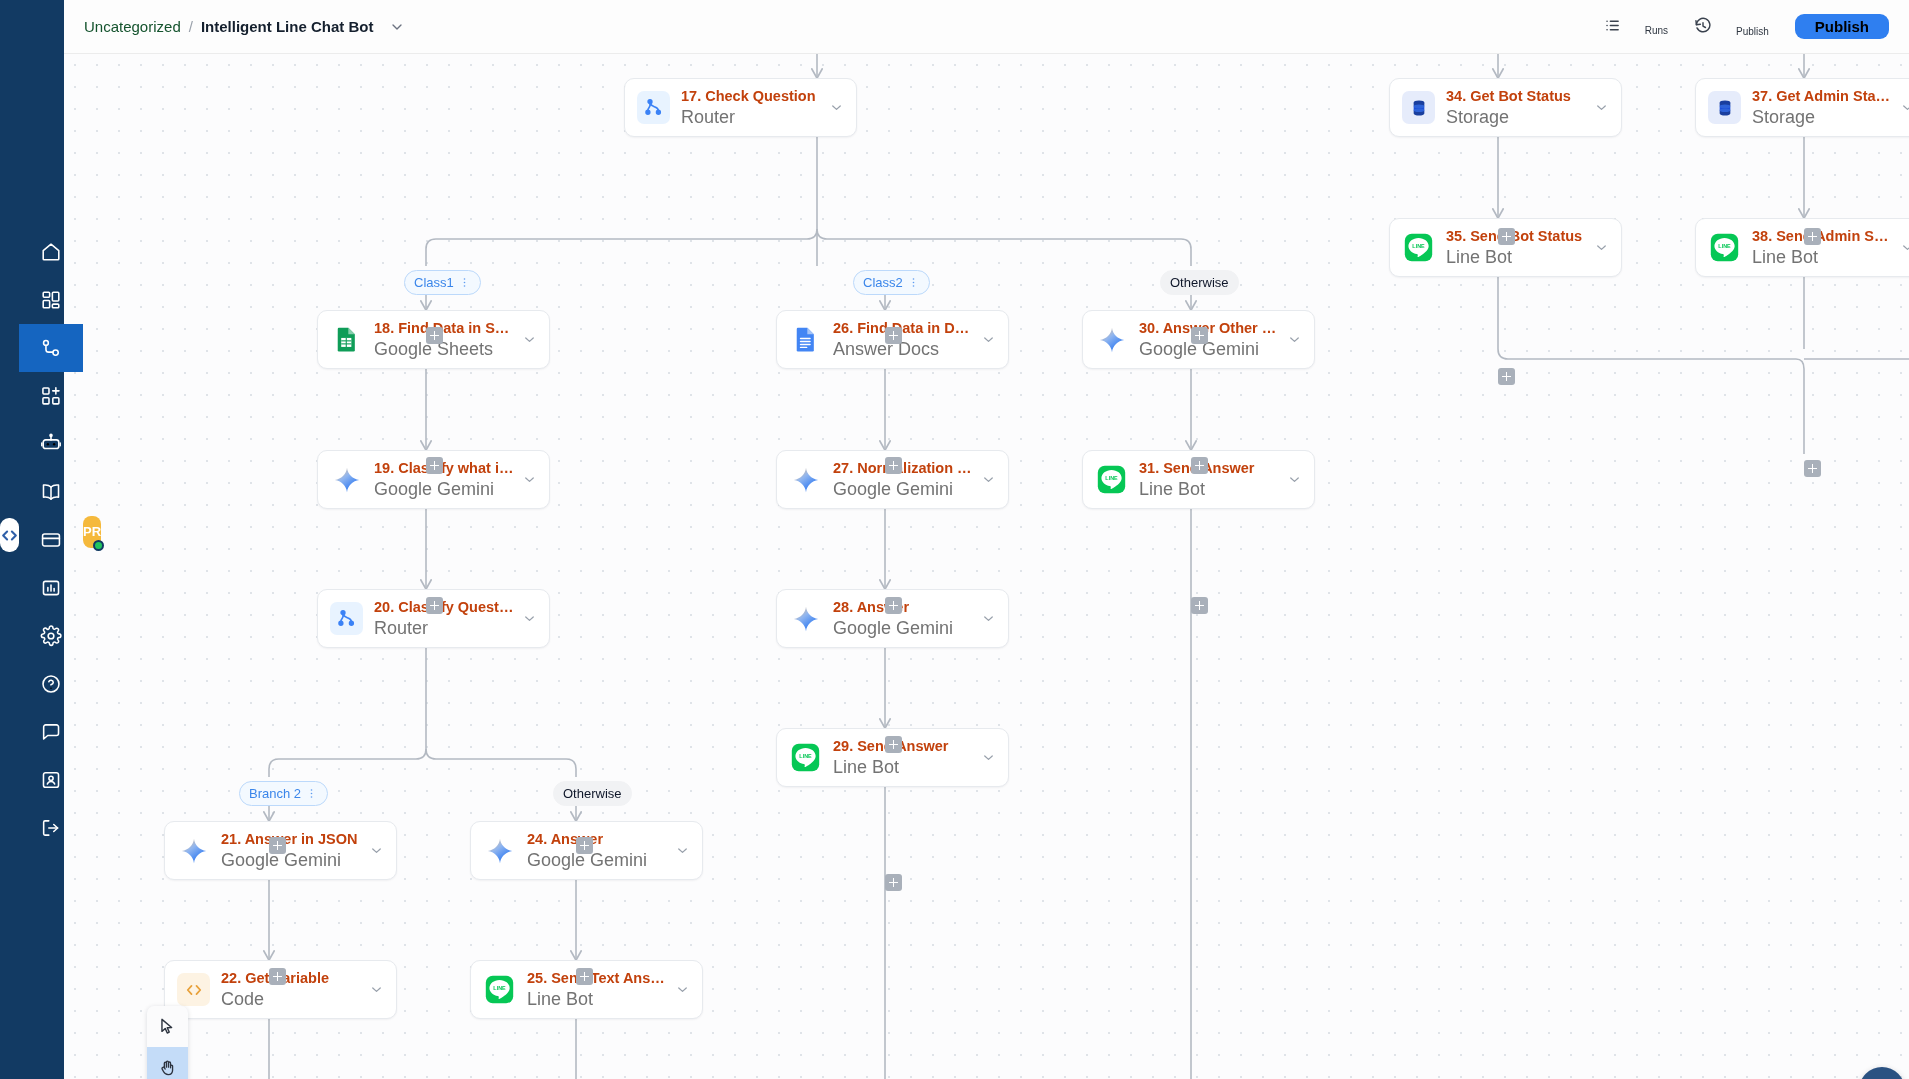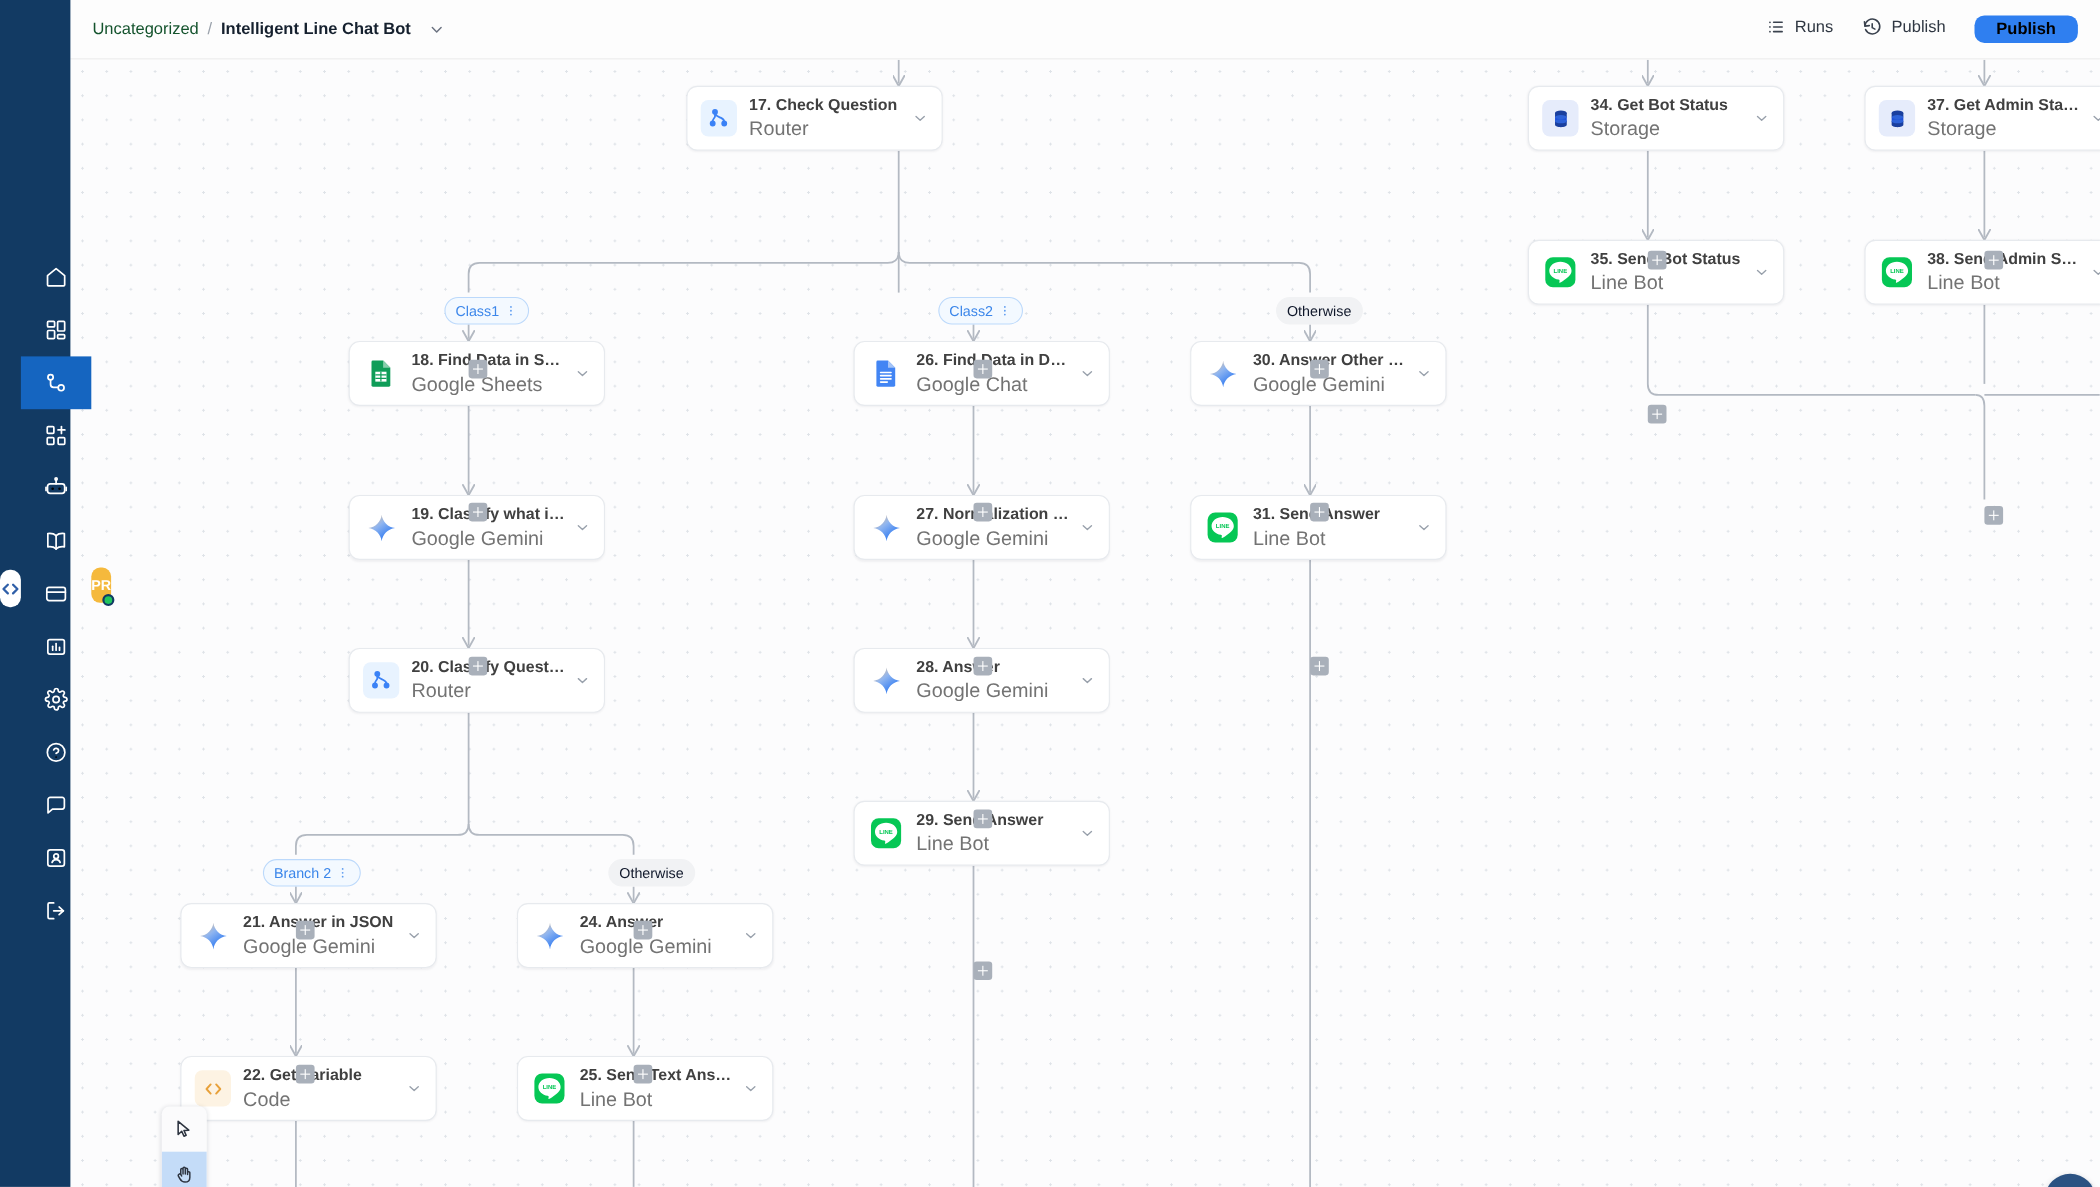--- a/index.html
+++ b/index.html
@@ -52,22 +52,22 @@
     background: #fdfdfd; border-bottom: 1px solid #ececec;
     display: flex; align-items: center; padding: 0 20px;
     z-index: 30;
   }
   .crumb { font-size: 15px; color: #14532d; }
   .crumb-sep { font-size: 15px; color: #9aa1ab; margin: 0 8px; }
   .crumb-cur { font-size: 15px; color: #15202e; font-weight: bold; }
   .crumb-caret { margin-left: 16px; color: #6b7280; display: flex; cursor: pointer; }
   .top-right { margin-left: auto; display: flex; align-items: center; gap: 26px; }
   .top-btn {
-    display: flex; align-items: flex-start; gap: 9px;
-    font-size: 15px; color: #2f3742; cursor: pointer;
+    display: flex; align-items: flex-end; gap: 24px;
+    font-size: 10px; color: #2f3742; cursor: pointer;
   }
   .publish-btn {
     background: #2f7ff0; color: #000000; font-size: 15px; font-weight: bold;
     padding: 4px 20px; border-radius: 9px; border: none; cursor: pointer;
     font-family: "Liberation Sans", sans-serif;
   }
 
   
   .canvas {
     position: absolute; left: 64px; top: 54px;
@@ -94,21 +94,21 @@
   .node-ico {
     width: 33px; height: 33px; border-radius: 7px; flex: 0 0 33px;
     display: flex; align-items: center; justify-content: center;
     margin-right: 11px;
   }
   .node-ico.router { background: #e8f3ff; }
   .node-ico.storage { background: #e6ecfb; }
   .node-ico.code { background: #fdf3e3; }
   .node-txt { flex: 1; min-width: 0; }
   .node-title {
-    font-size: 14.5px; color: #404040; font-weight: bold;
+    font-size: 14.5px; color: #c2410c; font-weight: bold;
     white-space: nowrap; overflow: hidden; text-overflow: ellipsis;
     line-height: 1.25;
   }
   .node-sub { font-size: 18px; color: #737373; margin-top: 2px; line-height: 1.2; }
   .node-caret { margin-left: 8px; color: #98a0ab; display: flex; flex: 0 0 auto; cursor: pointer; }
 
   
   .pill {
     position: absolute; height: 25px;
     display: flex; align-items: center; gap: 4px;
@@ -591,21 +591,21 @@
               <g stroke="#fff" stroke-width="1.3" stroke-linecap="round">
                 <line x1="7.6" y1="11.2" x2="16" y2="11.2"></line>
                 <line x1="7.6" y1="13.8" x2="16" y2="13.8"></line>
                 <line x1="7.6" y1="16.4" x2="16" y2="16.4"></line>
                 <line x1="7.6" y1="19" x2="13" y2="19"></line>
               </g>
             </svg>
           </div>
           <div class="node-txt">
             <div class="node-title">26. Find Data in Docs</div>
-            <div class="node-sub">Google Chat</div>
+            <div class="node-sub">Answer Docs</div>
           </div>
           <div class="node-caret">
             <svg viewBox="0 0 24 24" width="15" height="15" fill="none" stroke="currentColor" stroke-width="2" stroke-linecap="round" stroke-linejoin="round">
               <polyline points="6,9.5 12,15 18,9.5"></polyline>
             </svg>
           </div>
         </div>
         <div class="node" style="left: 712px; top: 396px; width: 233px;">
           <div class="node-ico ">
             <svg viewBox="0 0 24 24" width="28" height="28">

